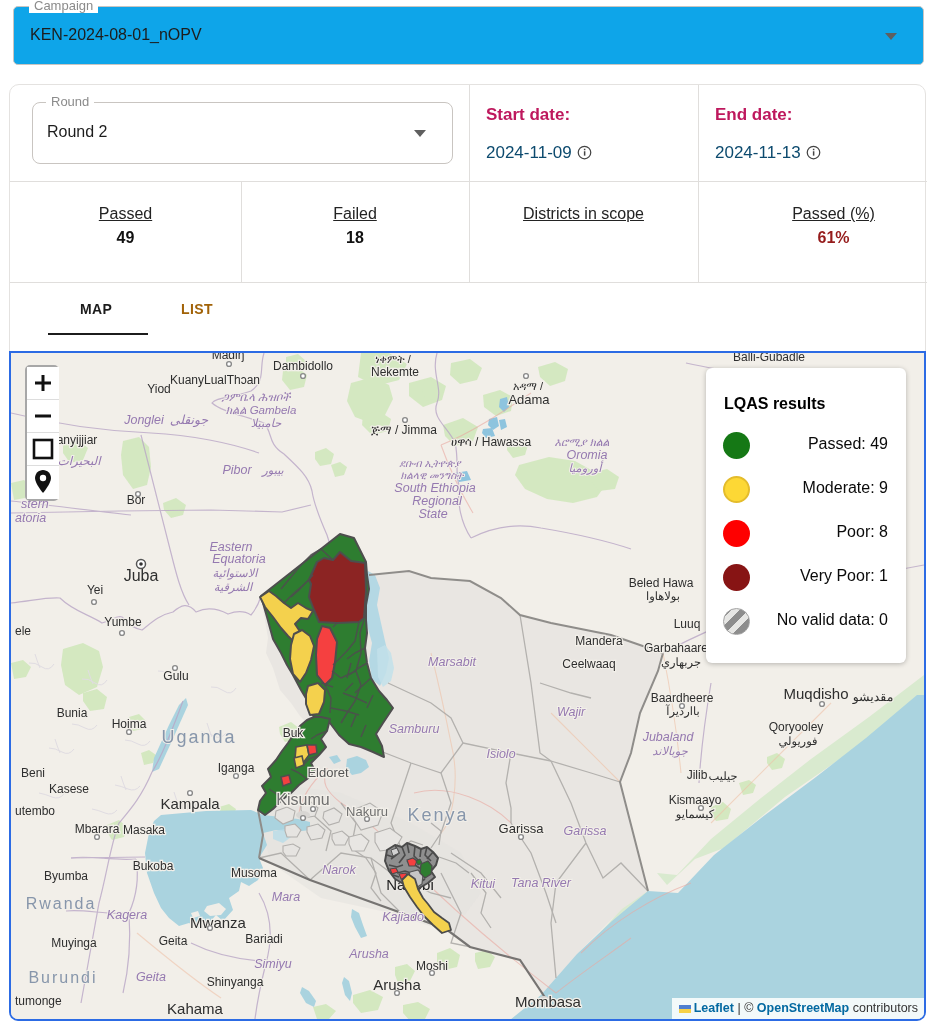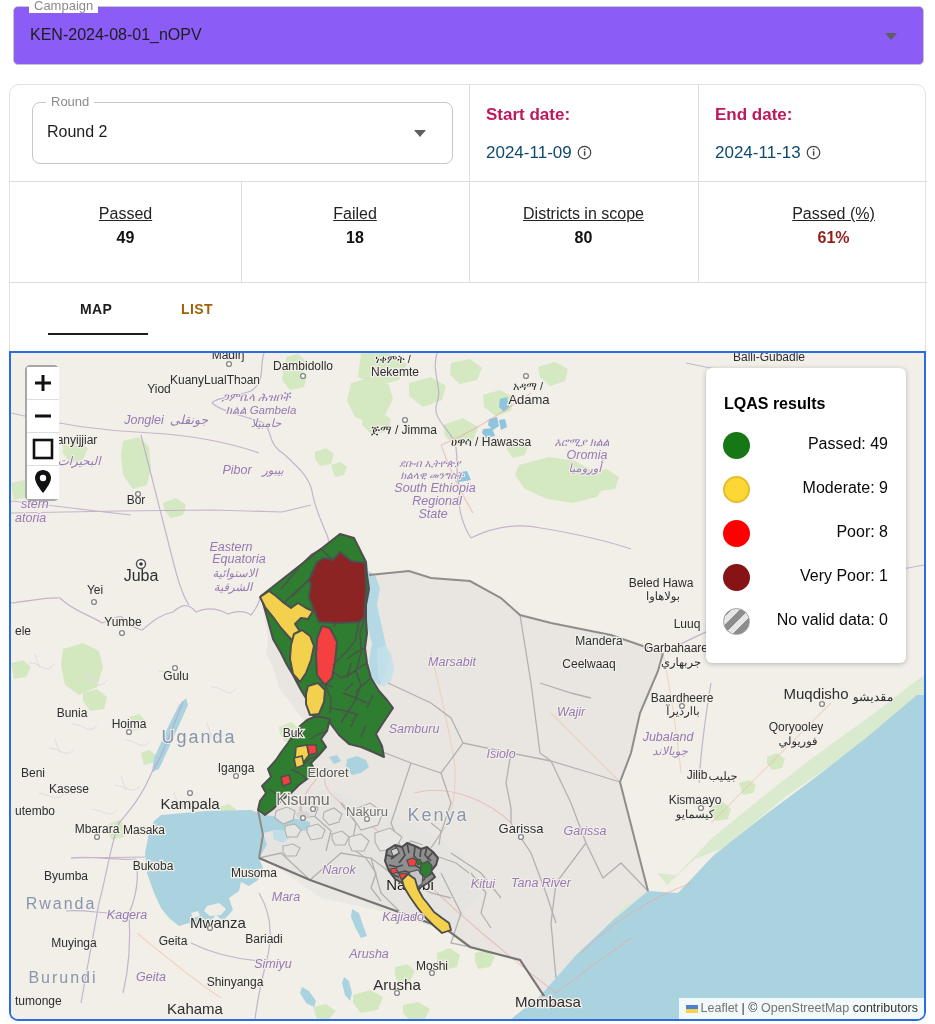--- a/index.html
+++ b/index.html
@@ -1,19 +1,19 @@
 <!DOCTYPE html>
 <html><head>
 <meta charset="utf-8">
 <style>
 * { margin:0; padding:0; box-sizing:border-box; }
 html,body { width:935px; height:1024px; background:#fff; font-family:"Liberation Sans", sans-serif; overflow:hidden; position:relative; }
 
 
-.campaign { position:absolute; left:13px; top:6px; width:911px; height:59px; border:1px solid #c9c5c1; border-radius:5px; background:#8b5cf6; }
+.campaign { position:absolute; left:13px; top:6px; width:911px; height:59px; border:1px solid #c9c5c1; border-radius:5px; background:#0ea5e9; }
 .campaign .lbl { position:absolute; left:15px; top:-9px; background:#fff; padding:0 5px; font-size:13px; color:#8b8b8b; }
 .campaign .val { position:absolute; left:16px; top:19px; font-size:16px; color:#1d1d1d; }
 .arrow { width:0; height:0; border-left:6px solid transparent; border-right:6px solid transparent; border-top:7px solid #5f5f5f; position:absolute; }
 
 
 .panel { position:absolute; left:9px; top:84px; width:917px; height:834px; border:1px solid #e4e2e0; border-radius:10px; background:#fff; }
 .vline { position:absolute; width:1px; background:#e0dedc; }
 .hline { position:absolute; height:1px; background:#e0dedc; }
 
 
@@ -43,21 +43,21 @@
 
 
 .legend { position:absolute; right:18px; top:15px; width:200px; height:295px; background:#fff; border-radius:6px; box-shadow:0 1px 5px rgba(0,0,0,0.25); z-index:10; }
 .legend h3 { font-size:16px; font-weight:bold; color:#000; margin:27px 0 0 18px; }
 .lrow { position:absolute; left:0; width:100%; height:32px; }
 .lrow .dot { position:absolute; left:17px; top:2px; width:27px; height:27px; border-radius:50%; }
 .lrow .txt { position:absolute; right:18px; top:5px; font-size:16px; color:#0a0a0a; }
 
 
 .attrib { position:absolute; right:0; bottom:0; background:rgba(255,255,255,0.85); font-size:12.5px; color:#333; padding:3px 6px 4px 7px; z-index:10; }
-.attrib a { color:#737373; text-decoration:none; }
+.attrib a { color:#0369a1; text-decoration:none;font-weight:bold; }
 .flag { display:inline-block; width:12px; height:8px; vertical-align:-1px; margin-right:3px; }
 .flag .b { width:12px; height:4px; background:#4e7fd0; }
 .flag .y { width:12px; height:4px; background:#f7d147; }
 </style>
 </head>
 <body>
 
 <div class="campaign">
   <div class="lbl">Campaign</div>
   <div class="val">KEN-2024-08-01_nOPV</div>
@@ -97,21 +97,20 @@
   <div class="stat" style="left:0; width:231px;">
       <div class="n1">Passed</div>
       <div class="n2">49</div>
     </div>
   <div class="stat" style="left:231px; width:228px;">
       <div class="n1">Failed</div>
       <div class="n2">18</div>
     </div>
   <div class="stat" style="left:459px; width:229px;">
       <div class="n1">Districts in scope</div>
-      <div class="n2">80</div>
     </div>
   <div class="stat" style="left:688px; width:229px;padding-left:42px;">
       <div class="n1">Passed (%)</div>
       <div class="n2 red">61%</div>
     </div>
 
   <div class="tab" style="left:70px; top:216px; color:#1c1c1c;">MAP</div>
   <div class="tab" style="left:171px; top:216px; color:#a16207;">LIST</div>
   <div style="position:absolute; left:38px; top:248px; width:100px; height:2px; background:#1c1c1c;"></div>
 

